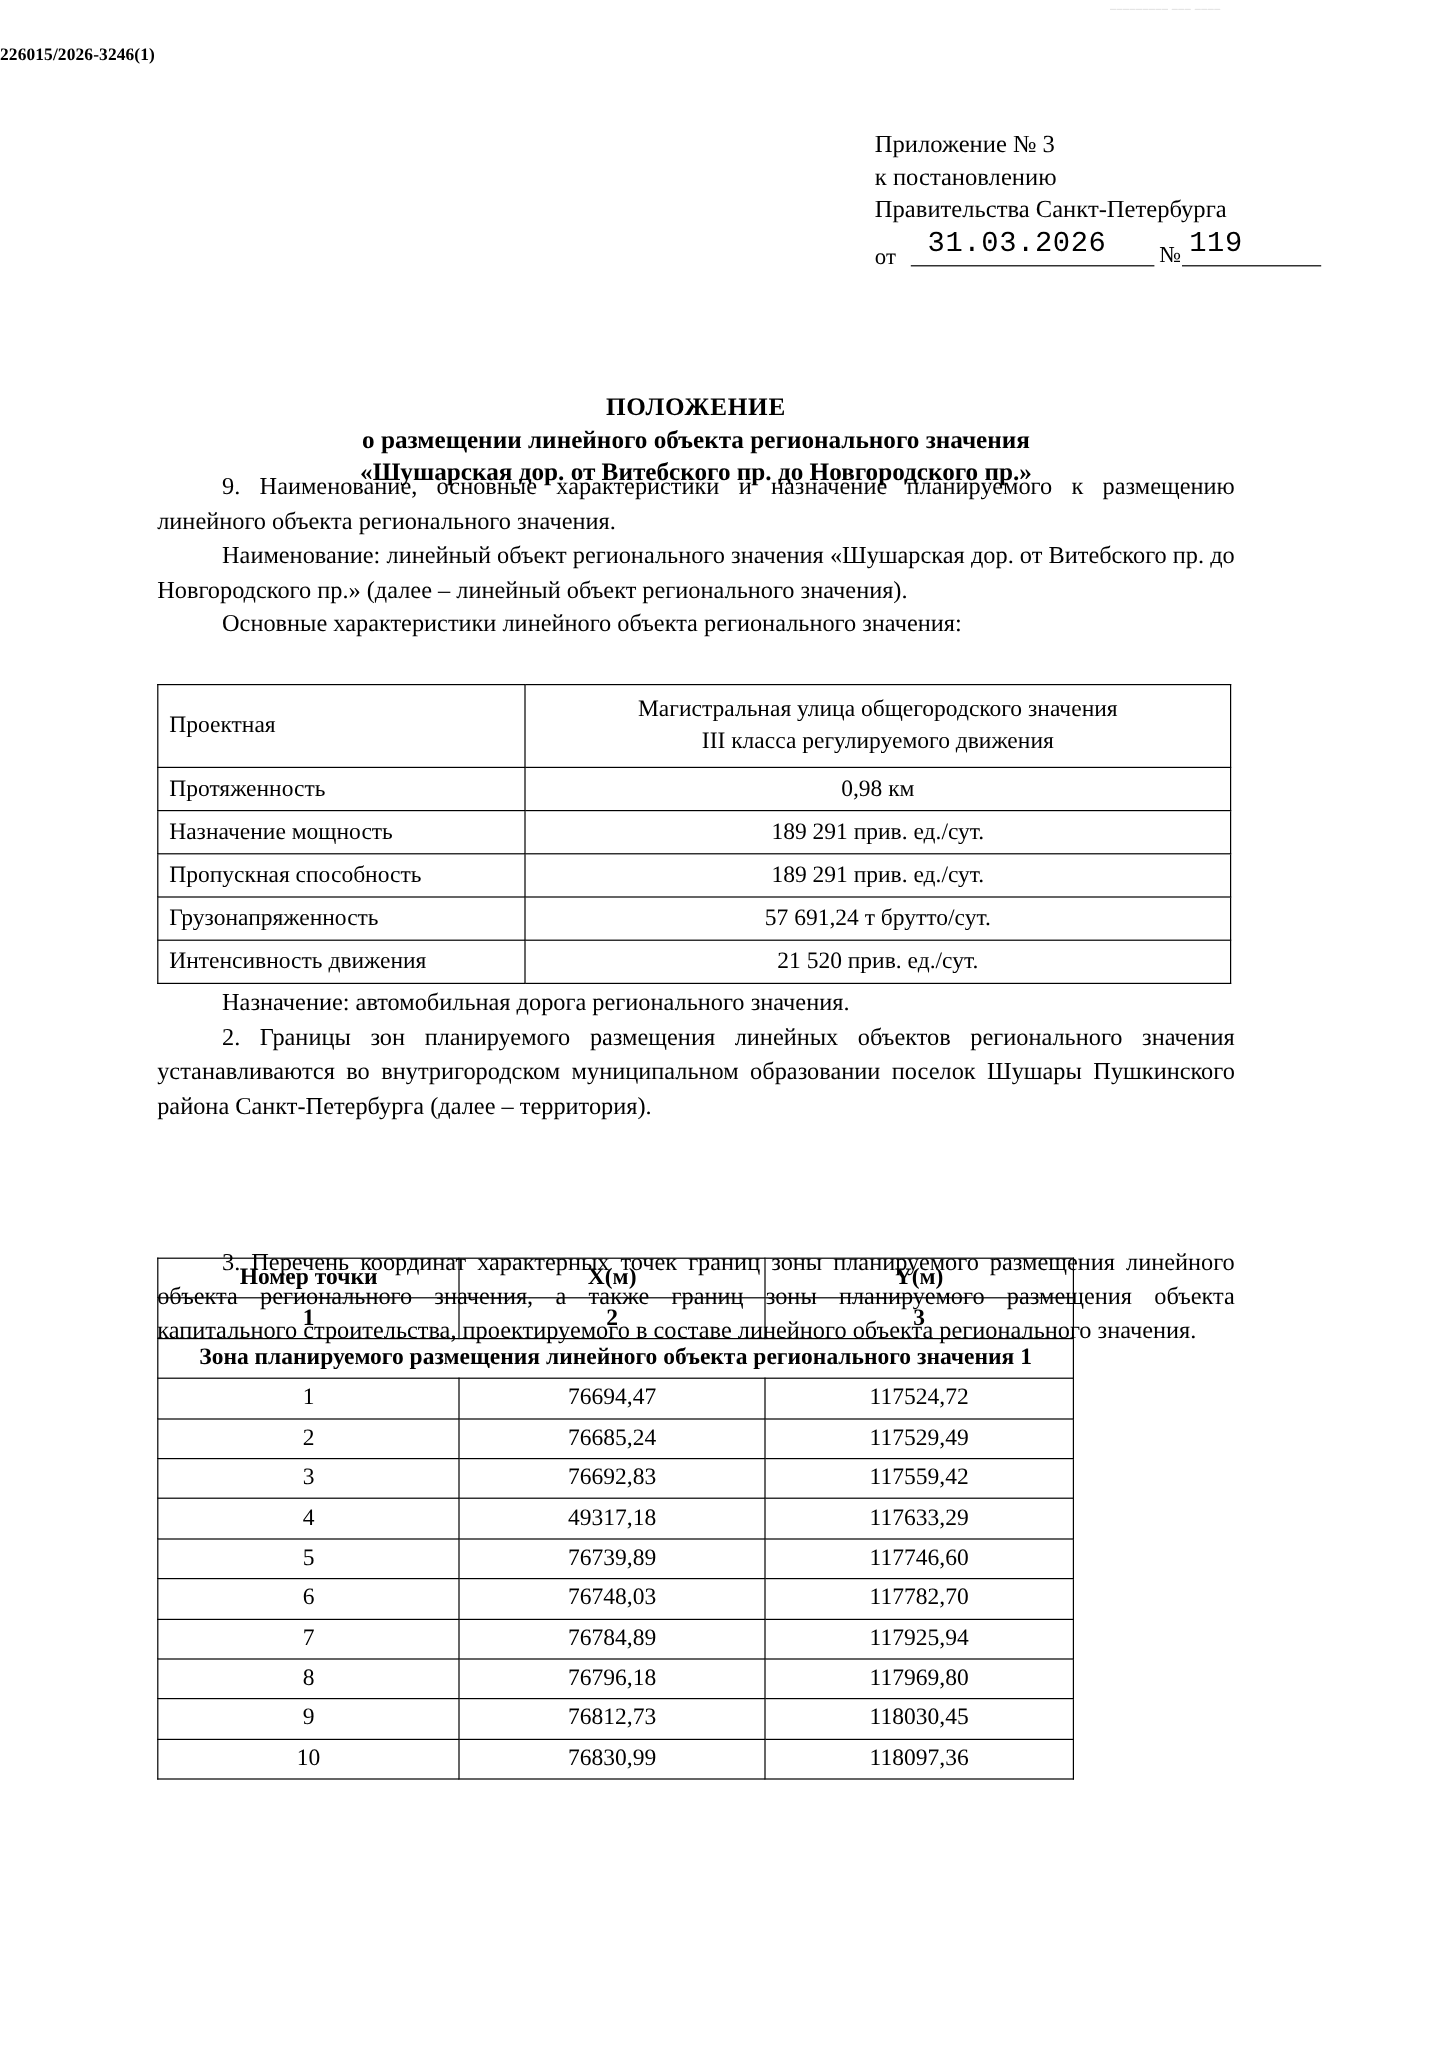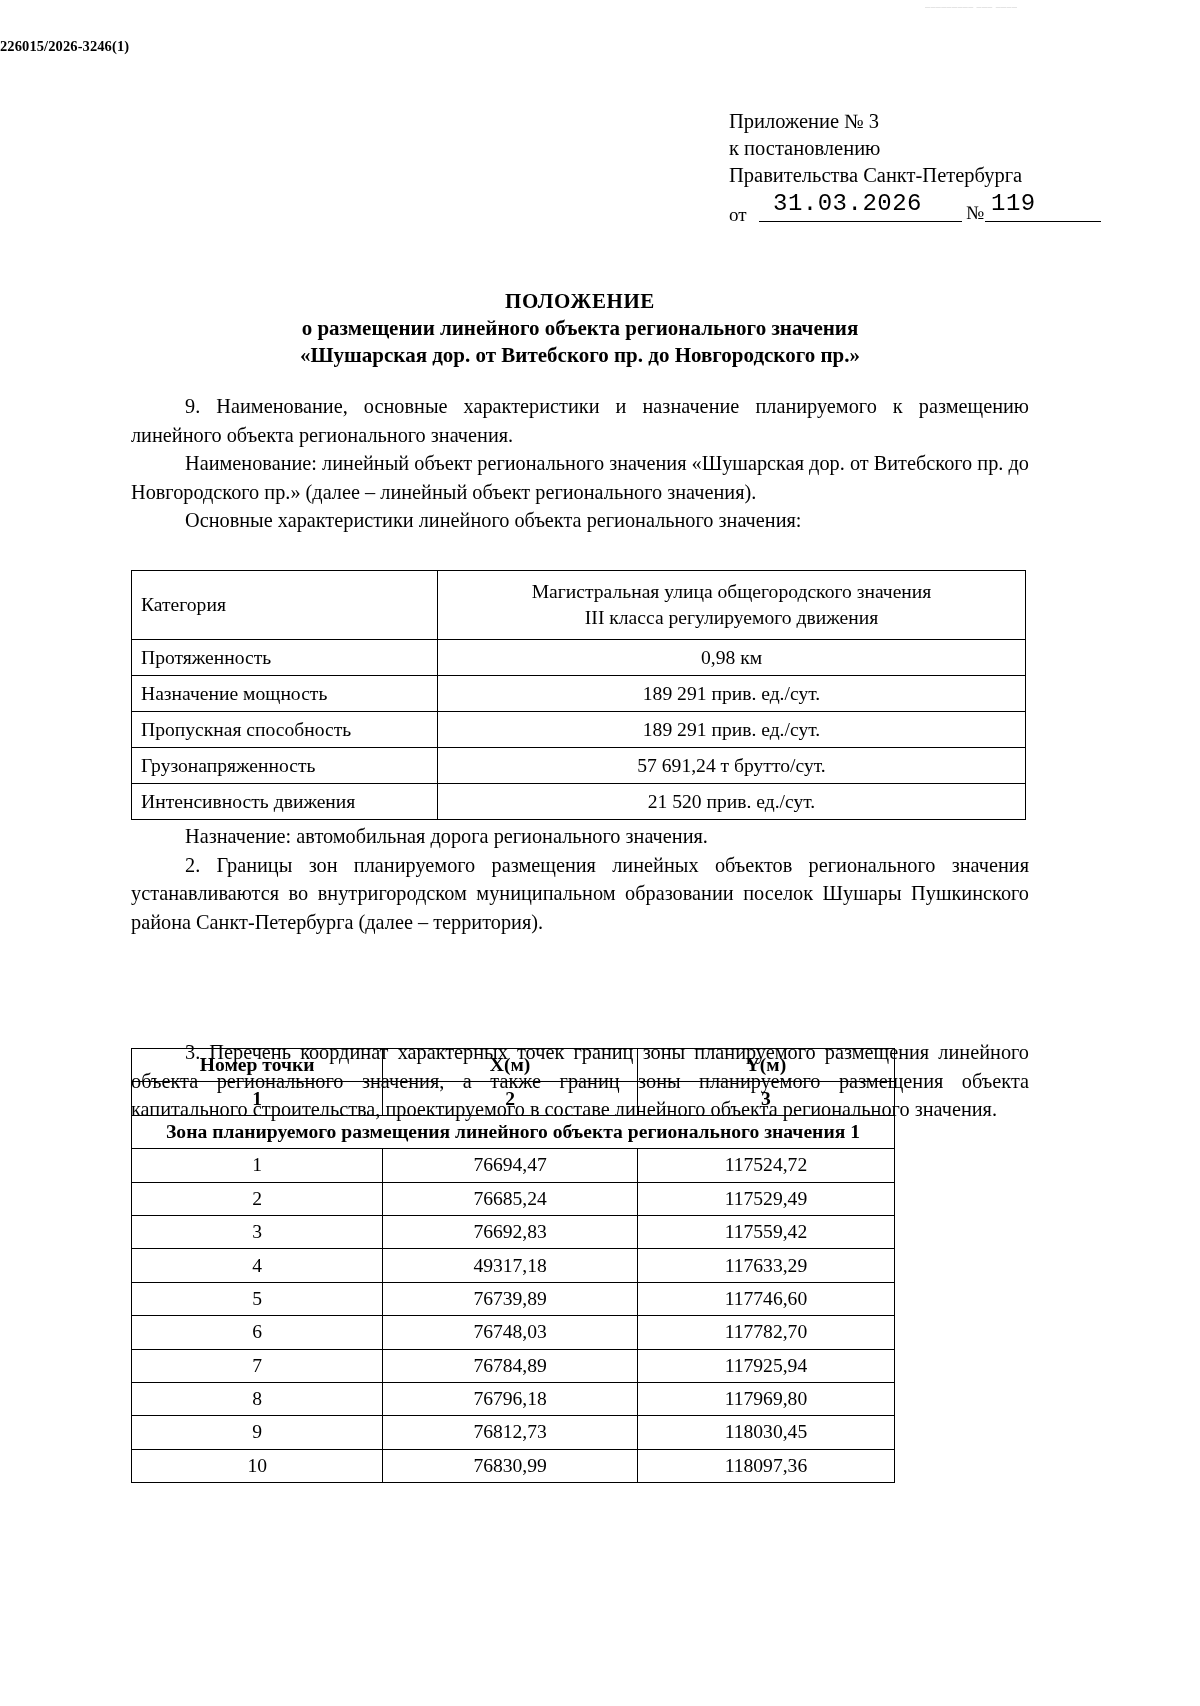--- a/index.html
+++ b/index.html
@@ -115,21 +115,21 @@
   .title-block {
     position: absolute;
     top: 288px;
     left: 130px;
     width: 900px;
     text-align: center;
     font-weight: 700;
     font-size: 21px;
     line-height: 27px;
   }
-  .title-main { letter-spacing: 0.6px; }
+  .title-main { letter-spacing: 0.6px; margin-top: 38px; }
 
   
   .body-text {
     position: absolute;
     left: 131px;
     width: 898px;
     font-size: 20.3px;
     line-height: 28.6px;
     text-align: justify;
     text-justify: inter-word;
@@ -230,21 +230,21 @@
 
   <div class="body-text body-1">
     <p>9. Наименование, основные характеристики и назначение планируемого к размещению линейного объекта регионального значения.</p>
     <p>Наименование: линейный объект регионального значения «Шушарская дор. от Витебского пр. до Новгородского пр.» (далее – линейный объект регионального значения).</p>
     <p>Основные характеристики линейного объекта регионального значения:</p>
   </div>
 
   <table class="char-table">
     <tbody>
       <tr class="tall">
-        <td class="key">Категория</td>
+        <td class="key">Проектная</td>
         <td class="val">
           <div>Магистральная улица общегородского значения</div>
           <div>III класса регулируемого движения</div>
         </td>
       </tr>
       <tr>
         <td class="key">Протяженность</td>
         <td class="val">0,98 км</td>
       </tr>
       <tr>

